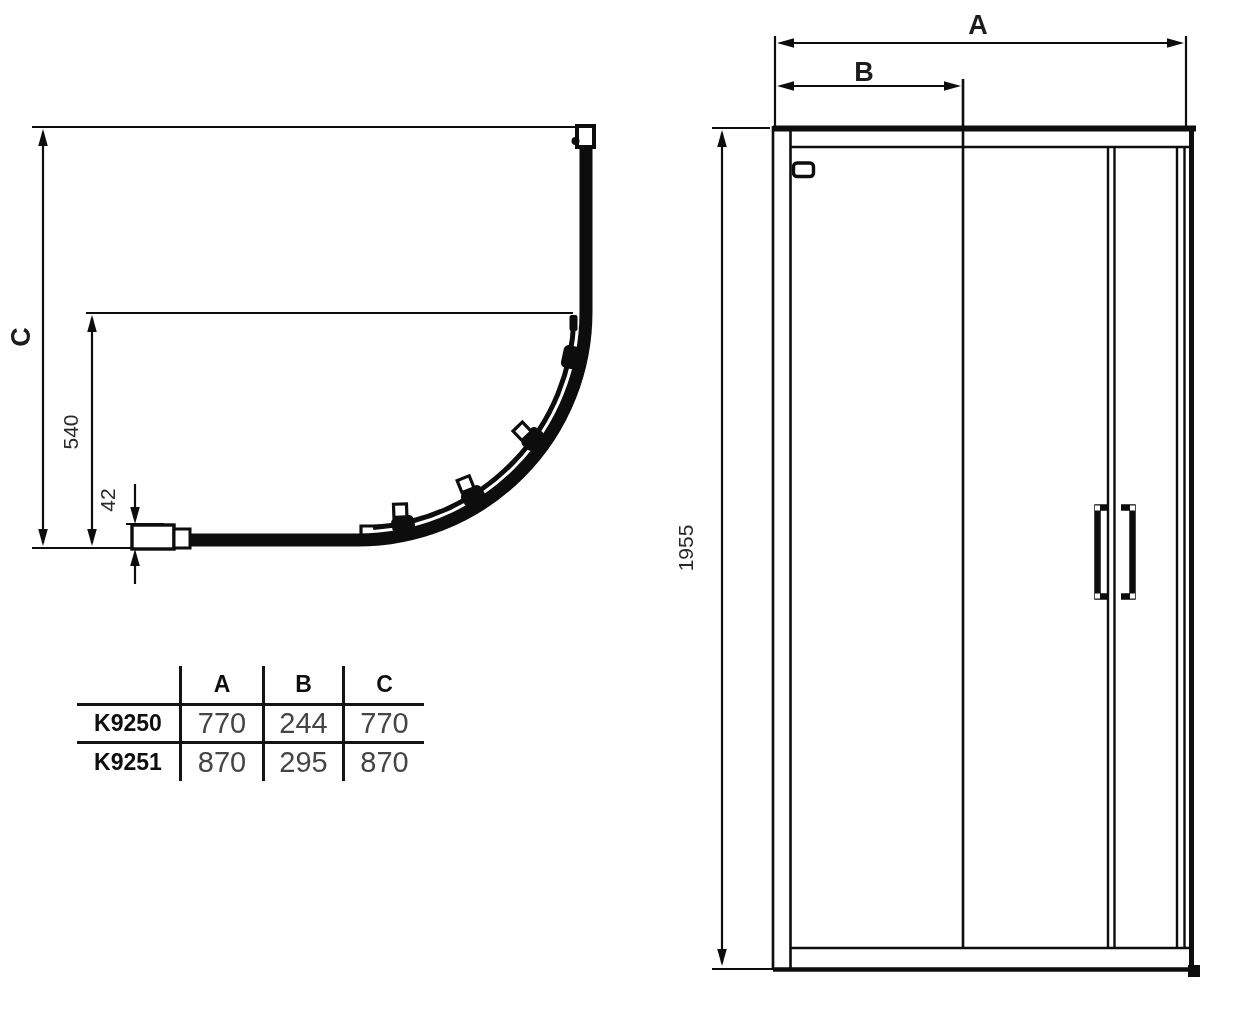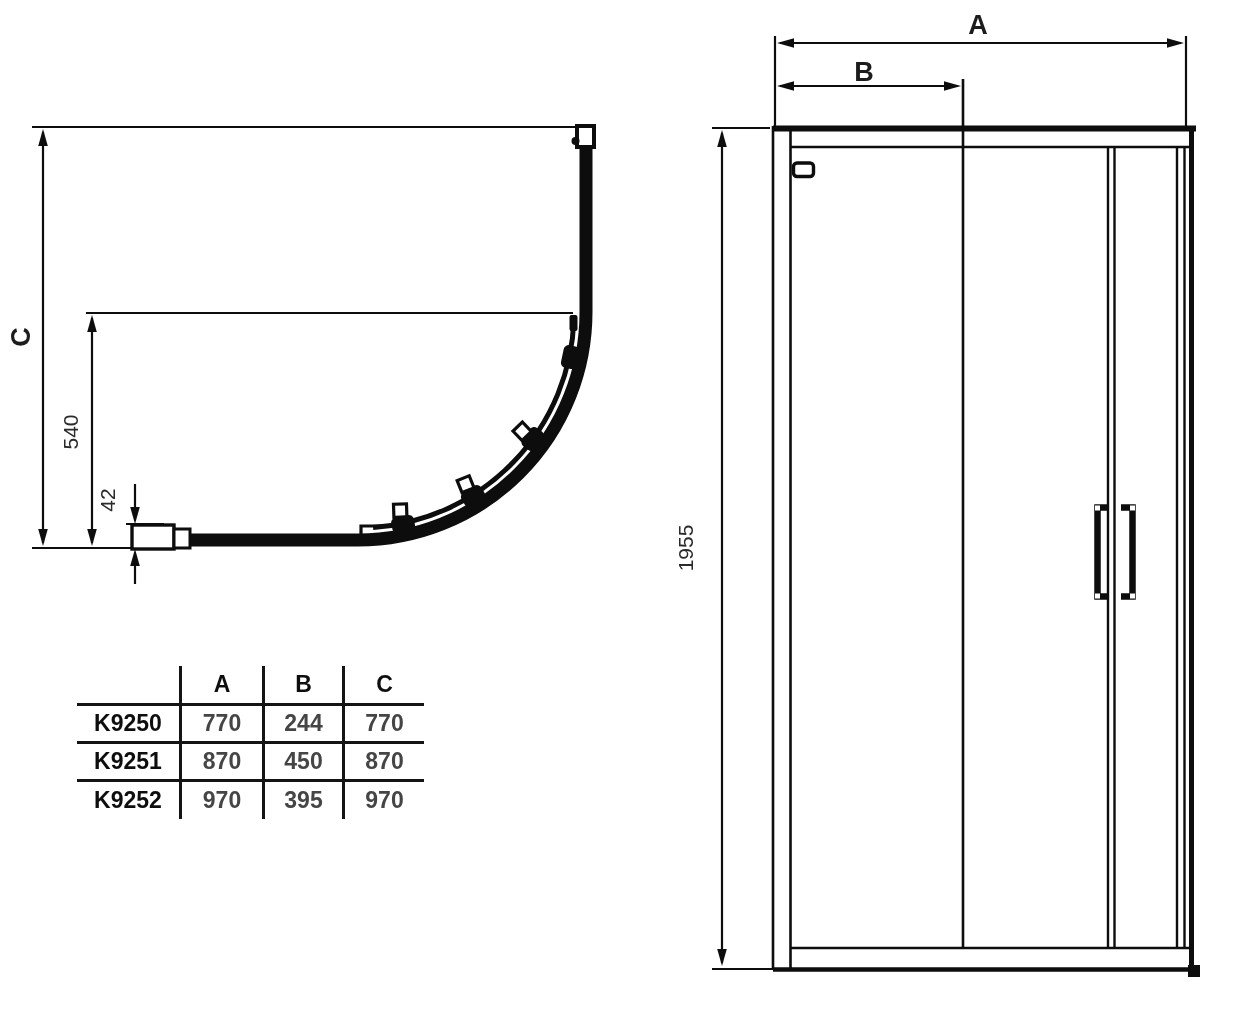--- a/index.html
+++ b/index.html
@@ -18,21 +18,21 @@
   }
   #spec-table td,#spec-table th{padding:0;text-align:center;vertical-align:middle;}
   #spec-table tr > *:not(:first-child){border-left:3px solid #141414;}
   #spec-table tr:not(:first-child) > *{border-top:3px solid #141414;}
   #spec-table .c-model{width:102px;}
   #spec-table .c-a{width:80px;}
   #spec-table .c-b{width:77px;}
   #spec-table .c-c{width:79px;}
   #spec-table .hdr{font-weight:bold;font-size:23px;color:#0e0e0e;height:37px;}
   #spec-table .model{font-weight:bold;font-size:23px;color:#0e0e0e;}
-  #spec-table .val{font-size:23px;color:#454545;font-weight:bold;}
+  #spec-table .val{font-size:29px;color:#454545;font-weight:normal;}
   #spec-table tr{height:38px;}
 </style>
 </head>
 <body>
 
 <div id="stage">
 
   <svg id="drawing" width="1234" height="1015" viewBox="0 0 1234 1015">
 
     <g stroke="#0d0d0d" fill="none" stroke-linecap="butt">
@@ -167,24 +167,18 @@
     </tr>
     <tr>
       <td class="c-model model">K9250</td>
       <td class="c-a val">770</td>
       <td class="c-b val">244</td>
       <td class="c-c val">770</td>
     </tr>
     <tr>
       <td class="c-model model">K9251</td>
       <td class="c-a val">870</td>
-      <td class="c-b val">450</td>
+      <td class="c-b val">295</td>
       <td class="c-c val">870</td>
-    </tr>
-    <tr>
-      <td class="c-model model">K9252</td>
-      <td class="c-a val">970</td>
-      <td class="c-b val">395</td>
-      <td class="c-c val">970</td>
     </tr>
   </tbody>
     </table>
 </div>
 
 </body></html>

